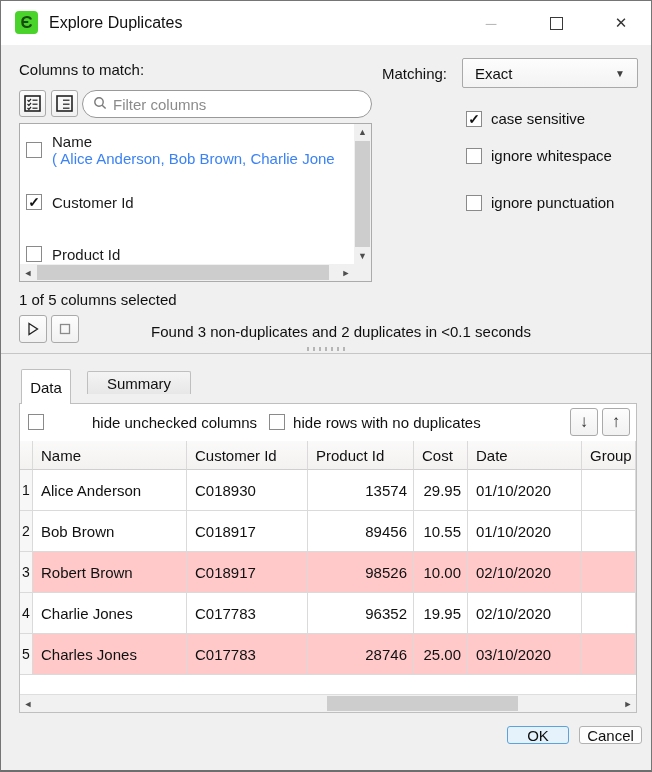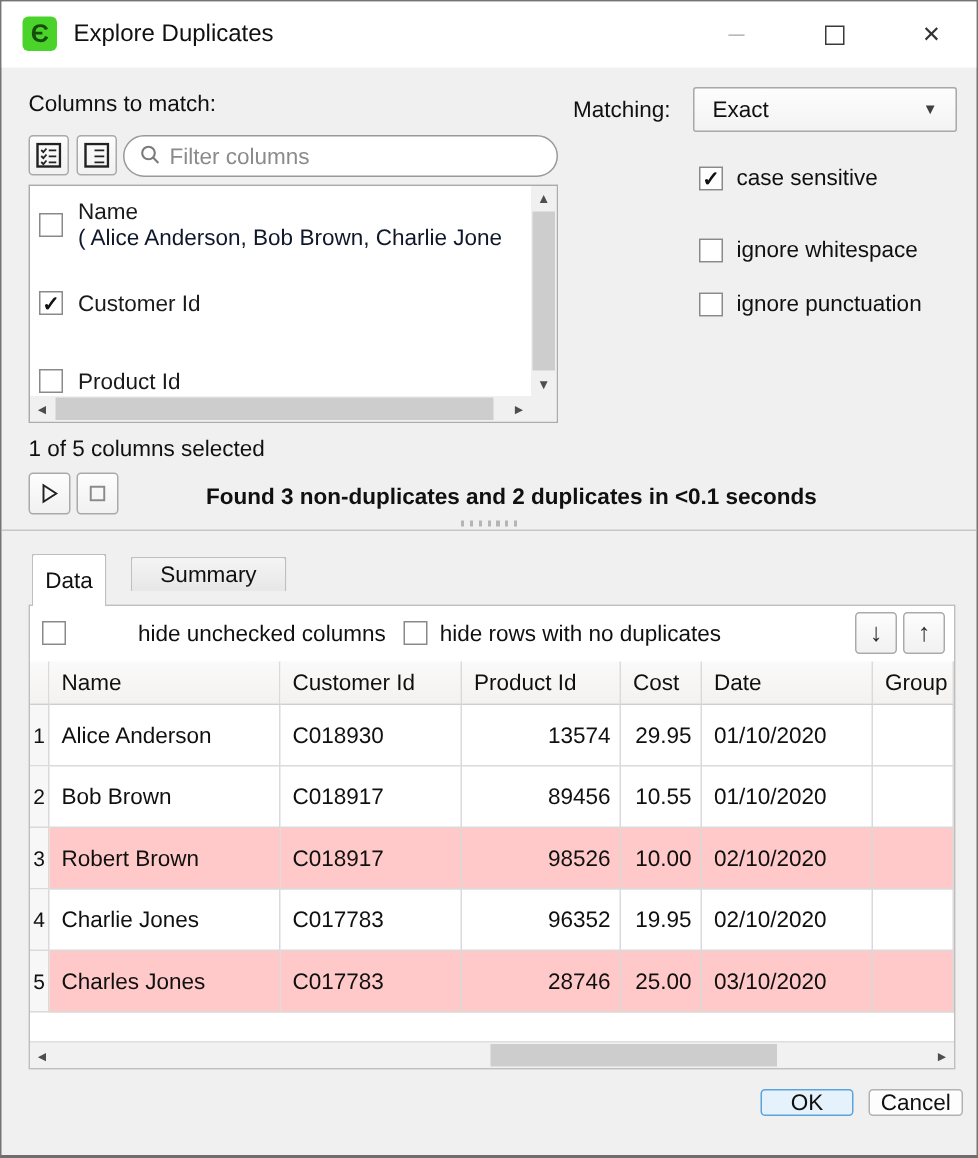--- a/index.html
+++ b/index.html
@@ -40,47 +40,47 @@
   .filter-pill input { border:none; outline:none; flex:1; font:15px "Liberation Sans",sans-serif; color:#333; background:transparent; }
   .filter-pill input::placeholder { color:#8b8b8b; }
   .mag { color:#7a7a7a; font-size:14px; }
 
   .listbox { position:absolute; left:18px; top:122px; width:353px; height:159px;
     background:#fff; border:1px solid #ababab; }
   .list-content { position:absolute; left:0; top:0; right:17px; bottom:17px; overflow:hidden; }
   .list-item { position:relative; height:52px; display:flex; align-items:center; padding-left:6px; }
   .list-item .txt { margin-left:10px; overflow:hidden; white-space:nowrap; width:300px; }
   .list-item .l1 { color:#1a1a1a; }
-  .list-item .l2 { color:#0f172a; }
+  .list-item .l2 { color:#3b82f6; }
   .vscroll { position:absolute; top:0; right:0; width:17px; bottom:17px; background:#f0f0f0; }
   .hscroll { position:absolute; left:0; right:17px; bottom:0; height:17px; background:#f0f0f0; }
   .corner  { position:absolute; right:0; bottom:0; width:17px; height:17px; background:#f0f0f0; }
   .sarrow { position:absolute; color:#4e4e4e; font-size:9px; display:flex; align-items:center; justify-content:center; }
   .vscroll .up { top:0; left:0; right:0; height:16px; }
   .vscroll .dn { bottom:0; left:0; right:0; height:16px; }
   .vscroll .thumb { position:absolute; left:1px; right:1px; top:17px; bottom:17px; background:#cdcdcd; }
   .hscroll .lf { left:0; top:0; bottom:0; width:16px; }
   .hscroll .rt { right:0; top:0; bottom:0; width:16px; }
   .hthumb { position:absolute; top:1px; bottom:1px; background:#cdcdcd; }
   .cols-status { position:absolute; left:18px; top:290px; }
 
   
   .match-label { position:absolute; left:381px; top:64px; }
   .combo { position:absolute; left:461px; top:57px; width:176px; height:30px;
     background:linear-gradient(#fdfdfd,#f3f3f3); border:1px solid #a9a9a9; border-radius:2px;
     display:flex; align-items:center; padding:0 12px; justify-content:space-between; }
   .combo .tri { color:#3f3f3f; font-size:10px; }
   .opt { position:absolute; left:465px; display:flex; align-items:center; gap:9px; }
-  .opt.o1 { top:109px; } .opt.o2 { top:146px;margin-top:11px; } .opt.o3 { top:193px; }
+  .opt.o1 { top:109px; } .opt.o2 { top:146px; } .opt.o3 { top:193px; }
 
   
   .run-btn { position:absolute; top:314px; width:28px; height:28px; }
   .run-btn.play { left:18px; } .run-btn.stop { left:50px; }
   .run-btn svg { display:block; }
-  .found { position:absolute; left:100px; top:322px; width:480px; text-align:center;font-weight:bold; }
+  .found { position:absolute; left:100px; top:322px; width:480px; text-align:center; }
 
   .splitter { position:absolute; left:0; right:0; top:352px; height:1px; background:#c6c6c6; }
   .splitter-dots { position:absolute; left:306px; top:346px; width:40px; height:4px;
      background:repeating-linear-gradient(90deg,#b5b5b5 0 2px,transparent 2px 6px); }
 
   
   .tab { position:absolute; border:1px solid #bfbfbf; border-bottom:none;
     border-radius:2px 2px 0 0; display:flex; align-items:center; justify-content:center; }
   .tab.active { left:20px; top:368px; width:50px; height:35px; background:#fff; z-index:3; }
   .tab.inactive { left:86px; top:370px; width:104px; height:23px; background:linear-gradient(#f4f4f4,#e7e7e7); z-index:1; }

